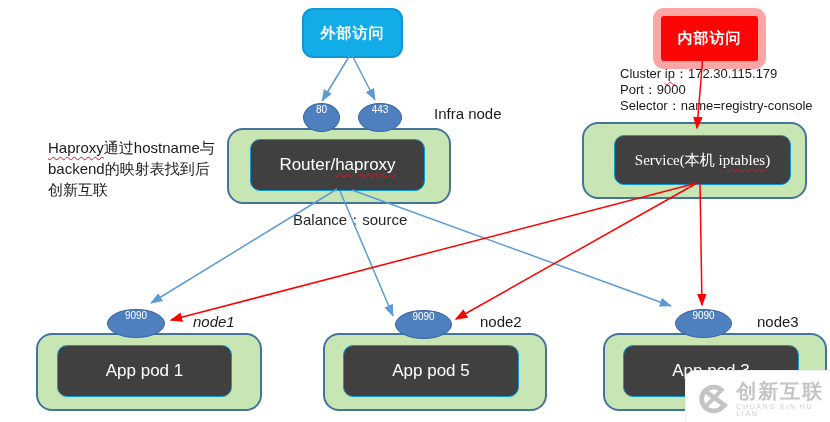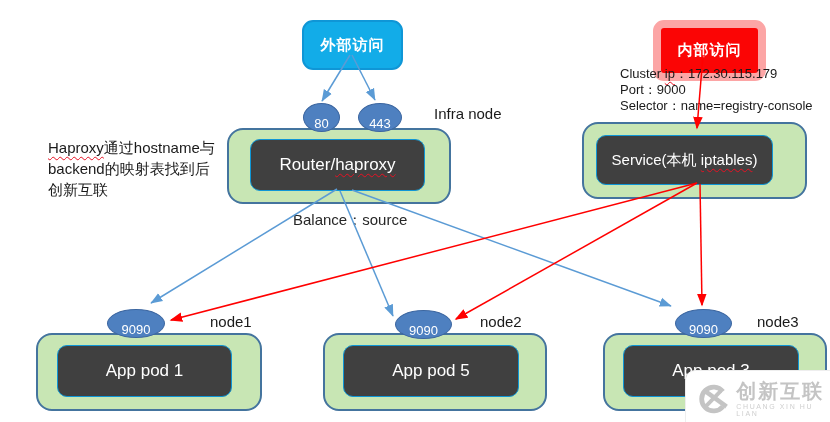--- a/index.html
+++ b/index.html
@@ -4,40 +4,40 @@
 <style>
   html,body{margin:0;padding:0;background:#fff;}
   #stage{
     position:relative;width:830px;height:422px;overflow:hidden;background:#ffffff;
     font-family:"Liberation Sans","DejaVu Sans",sans-serif;color:#1f1f1f;
   }
   .abs{position:absolute;}
   
   .entry-box{
     border-radius:11px;display:flex;align-items:center;justify-content:center;
-    color:#fff;font-size:15px;font-weight:600;letter-spacing:1px;z-index:2;margin-top:12px;
+    color:#fff;font-size:15px;font-weight:600;letter-spacing:1px;z-index:2;
   }
   .entry-blue{background:#12ACE8;border:2px solid #0F96D6;}
   .entry-red{background:#FB0505;border:8px solid #fca5a5;}
   
   .green-box{
     background:#C8E6B4;border:2px solid #44749E;border-radius:16px;z-index:1;
   }
   
   .blue-box{
     background:#404040;border:1.5px solid #0F96D6;border-radius:10px;z-index:2;
     display:flex;align-items:center;justify-content:center;color:#fff;
   }
   .router-font{font-size:17px;}
   .service-font{font-size:15px;}
   .pod-font{font-size:17px;}
   
   .port-ellipse{
     background:#4E80C0;border:1.3px solid #3C66A0;border-radius:50%;z-index:3;
-    display:flex;align-items:flex-end;justify-content:center;color:#fff;font-size:13px;
+    display:flex;align-items:flex-start;justify-content:center;color:#fff;font-size:10px;
   }
   .label{font-size:15px;color:#1a1a1a;z-index:2;white-space:nowrap;}
   .note{font-size:15px;line-height:21px;color:#1a1a1a;z-index:2;white-space:nowrap;}
   .small-info{font-size:13px;line-height:16px;color:#1a1a1a;z-index:2;white-space:nowrap;}
   .mid-label{font-size:15px;color:#262626;z-index:2;white-space:nowrap;}
   .sq{
     text-decoration-line:underline;text-decoration-style:wavy;
     text-decoration-color:#E81123;text-decoration-thickness:1px;text-underline-offset:3px;
   }
   #arrow-layer{position:absolute;left:0;top:0;z-index:5;pointer-events:none;}
@@ -84,34 +84,34 @@
     <span><span>Router/</span><span class="sq">haproxy</span></span>
   </div>
 
   <div class="abs note" style="left:48px;top:137px;">
     <div><span class="sq">Haproxy</span><span>通过hostname与</span></div>
     <div>backend的映射表找到后</div>
     <div>创新互联</div>
   </div>
 
   <div class="abs green-box" style="left:582px;top:122px;width:221px;height:73px;"></div>
-  <div class="abs blue-box service-font" style="left:596px;top:135px;width:175px;height:48px;">
+  <div class="abs blue-box service-font" style="left:614px;top:135px;width:175px;height:48px;font-family:Liberation Serif, serif;">
     <span><span>Service(本机 </span><span class="sq">iptables</span><span>)</span></span>
   </div>
 
   <div class="abs mid-label" style="left:293px;top:211px;">Balance：source</div>
 
   <div class="abs green-box" style="left:36px;top:333px;width:222px;height:74px;"></div>
   <div class="abs blue-box pod-font" style="left:57px;top:345px;width:173px;height:50px;">
     <span>App pod 1</span>
   </div>
   <div class="abs port-ellipse" style="left:107px;top:309px;width:56px;height:27px;">
     <span>9090</span>
   </div>
-  <div class="abs label" style="left:210px;top:313px;">node1</div>
+  <div class="abs label" style="left:193px;top:313px;font-style:italic;">node1</div>
 
   <div class="abs green-box" style="left:323px;top:333px;width:220px;height:74px;"></div>
   <div class="abs blue-box pod-font" style="left:343px;top:345px;width:174px;height:50px;">
     <span>App pod 5</span>
   </div>
   <div class="abs port-ellipse" style="left:395px;top:310px;width:55px;height:27px;">
     <span>9090</span>
   </div>
   <div class="abs label" style="left:480px;top:313px;">node2</div>
 

